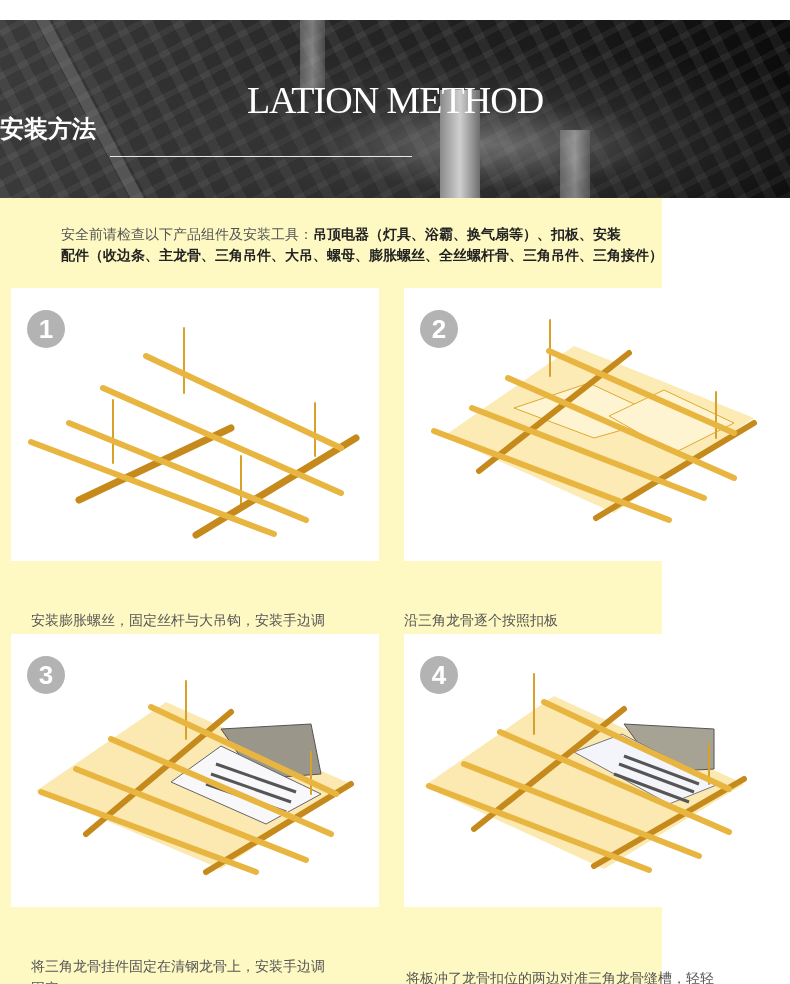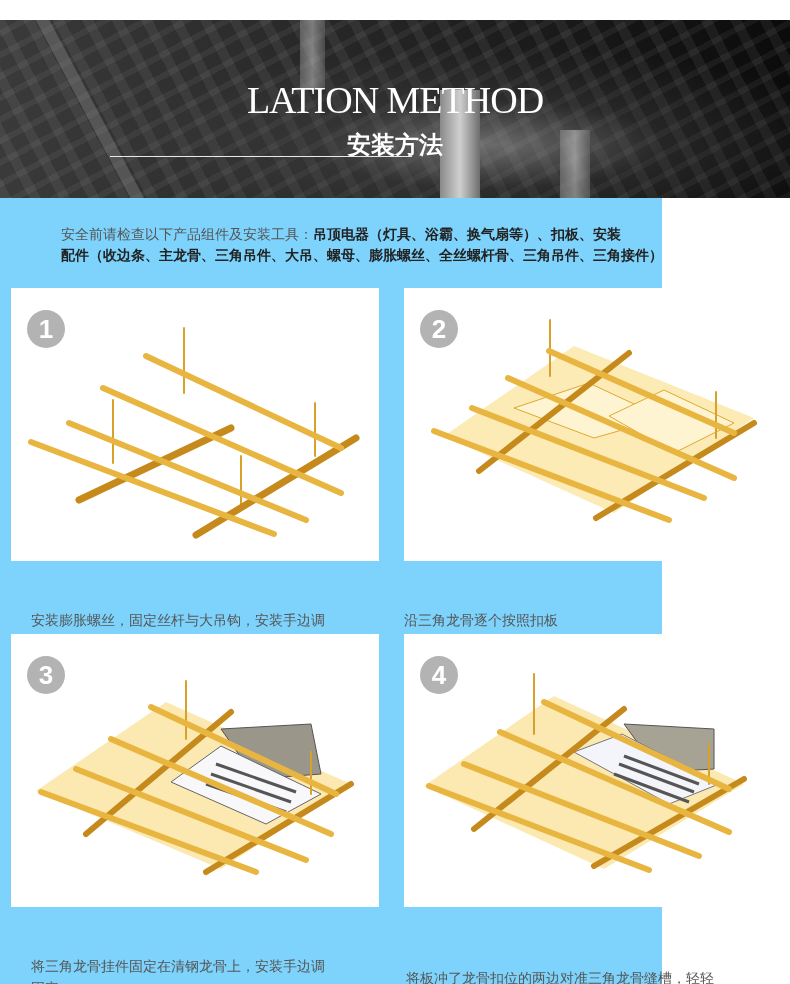--- a/index.html
+++ b/index.html
@@ -21,29 +21,29 @@
   }
   .banner .tower {
     position:absolute; background:linear-gradient(90deg,#8a8a8a,#cfcfcf 50%,#6d6d6d);
   }
   .banner-title {
     position:absolute; left:0; width:790px; top:48px; text-align:center;
     color:#ffffff; font-family:Liberation Serif, serif;
     font-size:38px; letter-spacing:-1px; line-height:40px;margin-top:12px;
   }
   .banner-subtitle {
-    position:absolute; left:0; width:790px; top:94px; text-align:center;
-    color:#ffffff; font-size:24px; font-weight:bold; line-height:30px;margin-top:16px;
+    position:absolute; left:0; width:790px; top:94px; 
+    color:#ffffff; font-size:24px; font-weight:bold; line-height:30px;
   }
   .banner-rule {
     position:absolute; left:166px; width:246px; top:136px; height:1px; background:#e8e8e8;
   }
 
   .content {
-    position:absolute; left:0; top:198px; width:662px; height:786px; background:#7dd3fc;
+    position:absolute; left:0; top:198px; width:662px; height:786px; background:#fef9c3;
   }
   .intro {
     position:absolute; left:61px; top:26px; width:720px;
     font-size:14px; line-height:21px; color:#555;
   }
   .intro .bold { color:#222; font-weight:bold; }
 
   .card { position:absolute; }
   .card .pic { position:absolute; left:0; top:0; background:#fff; overflow:hidden; }
   .card .num {

